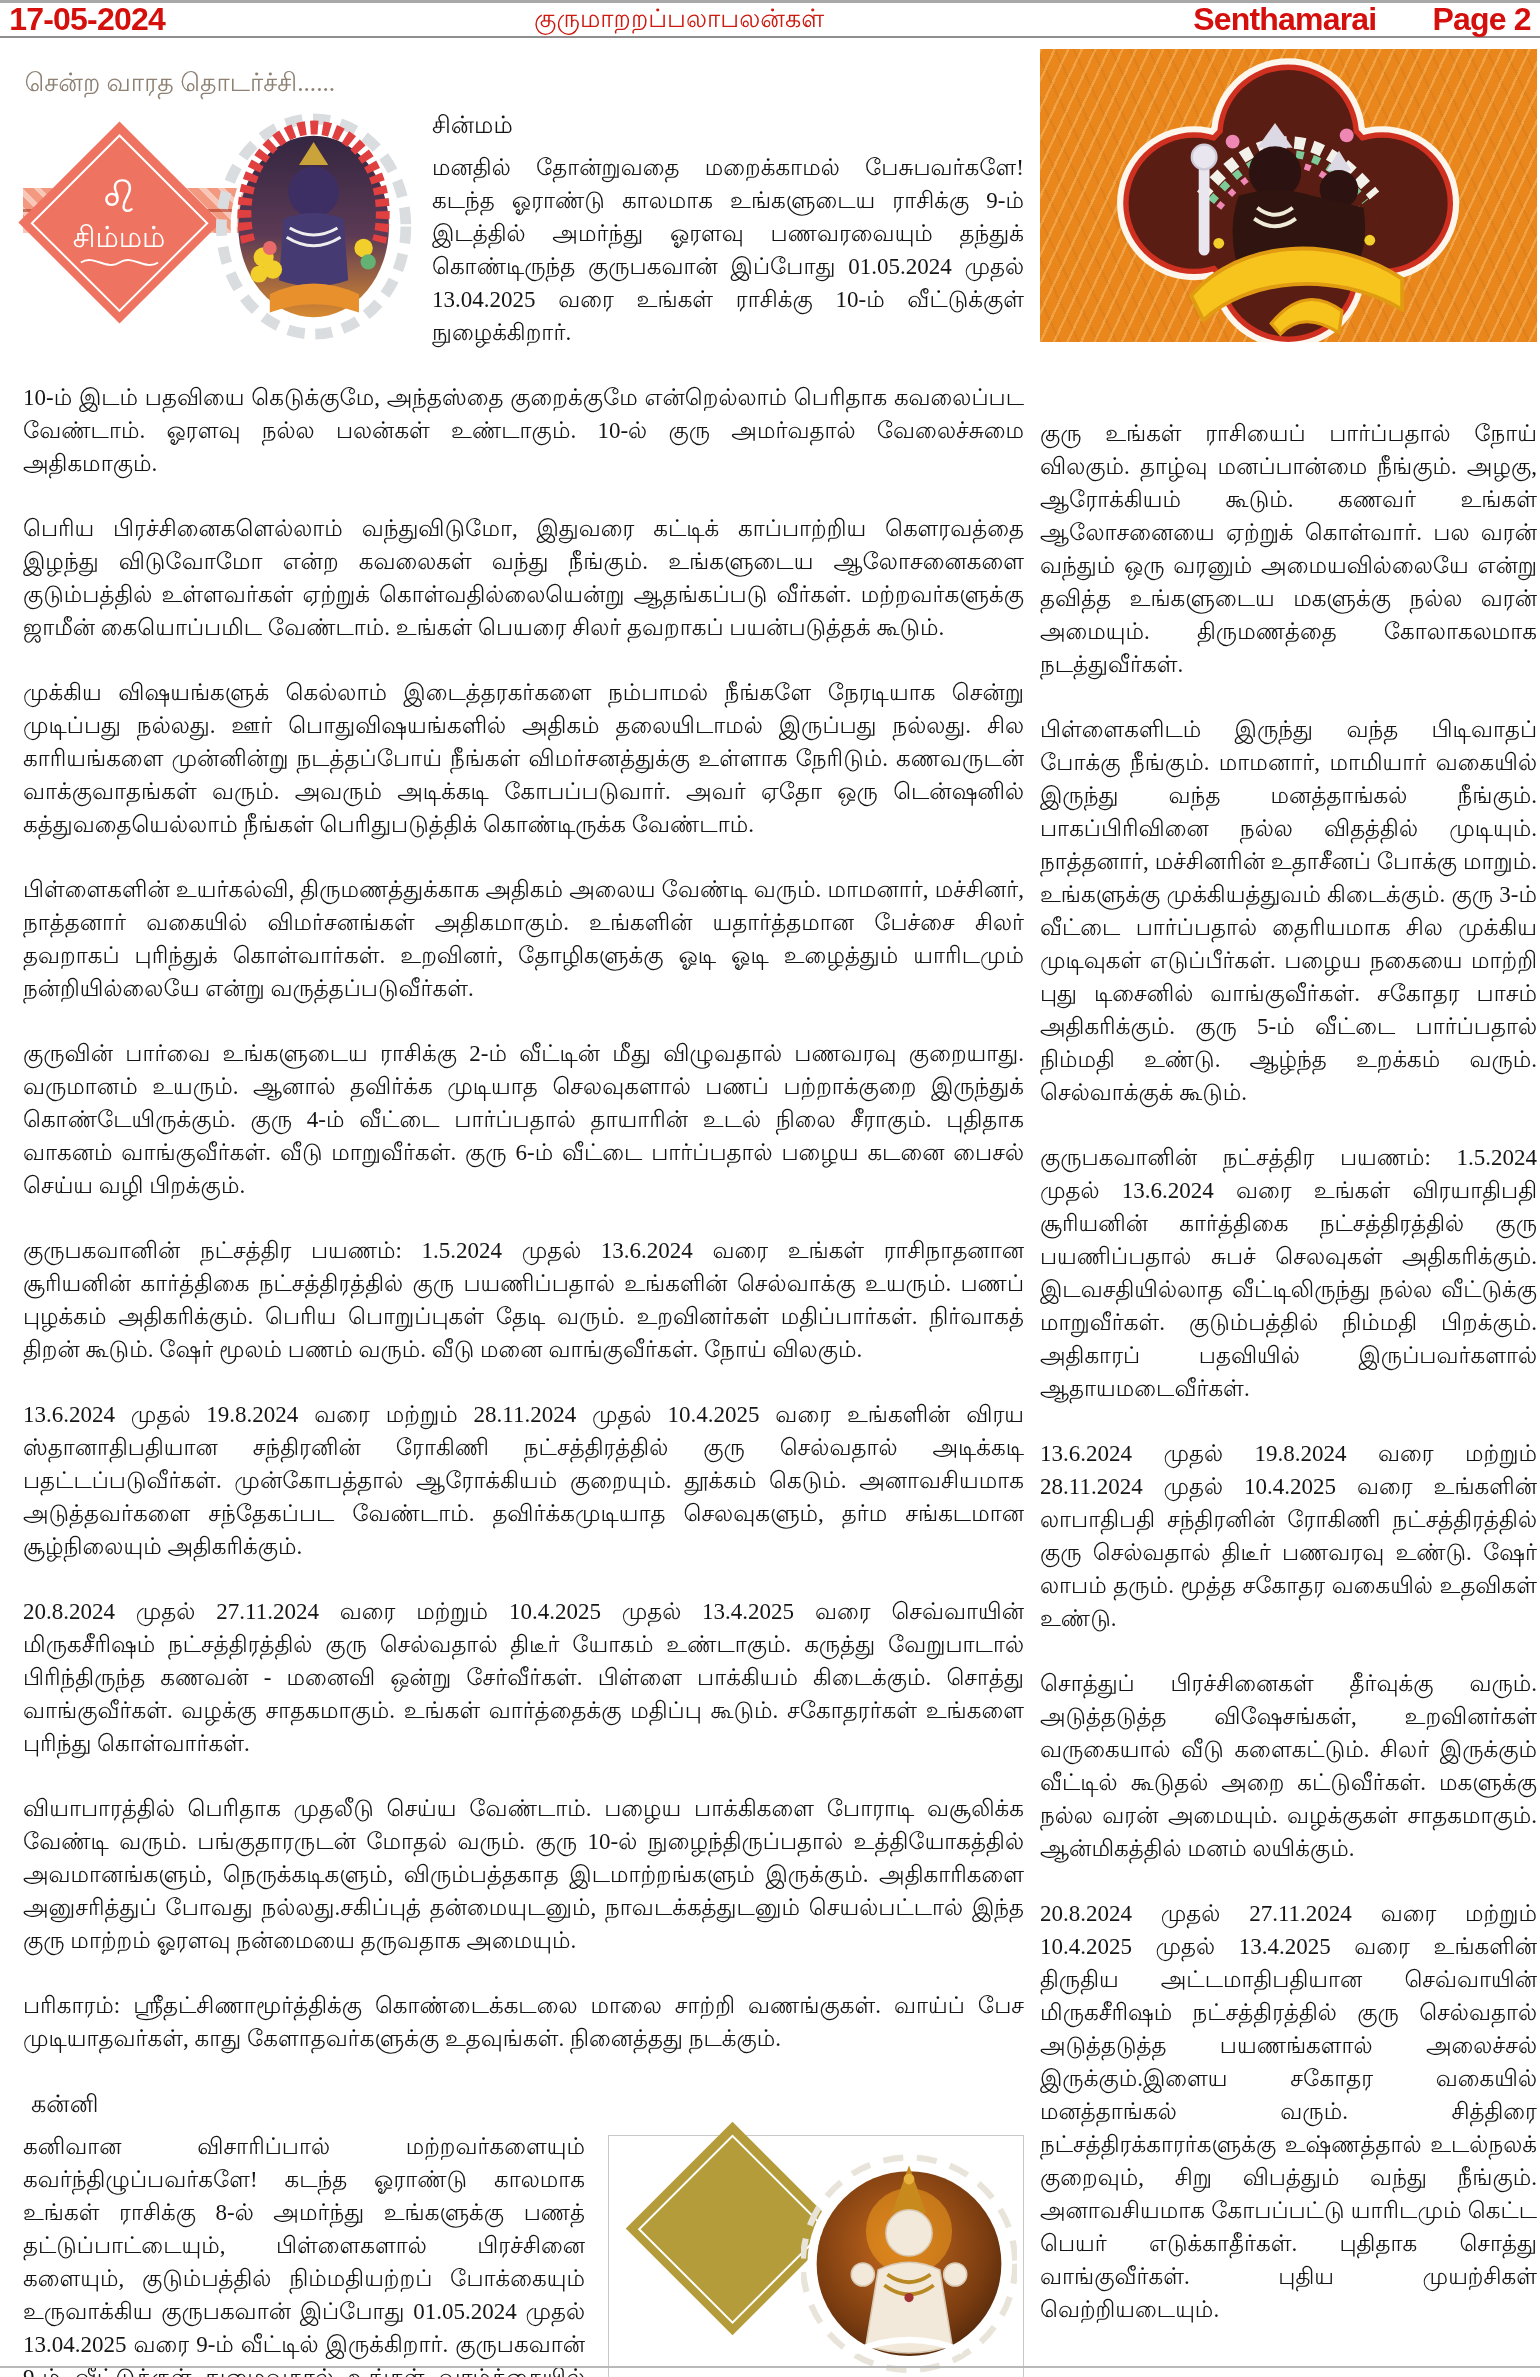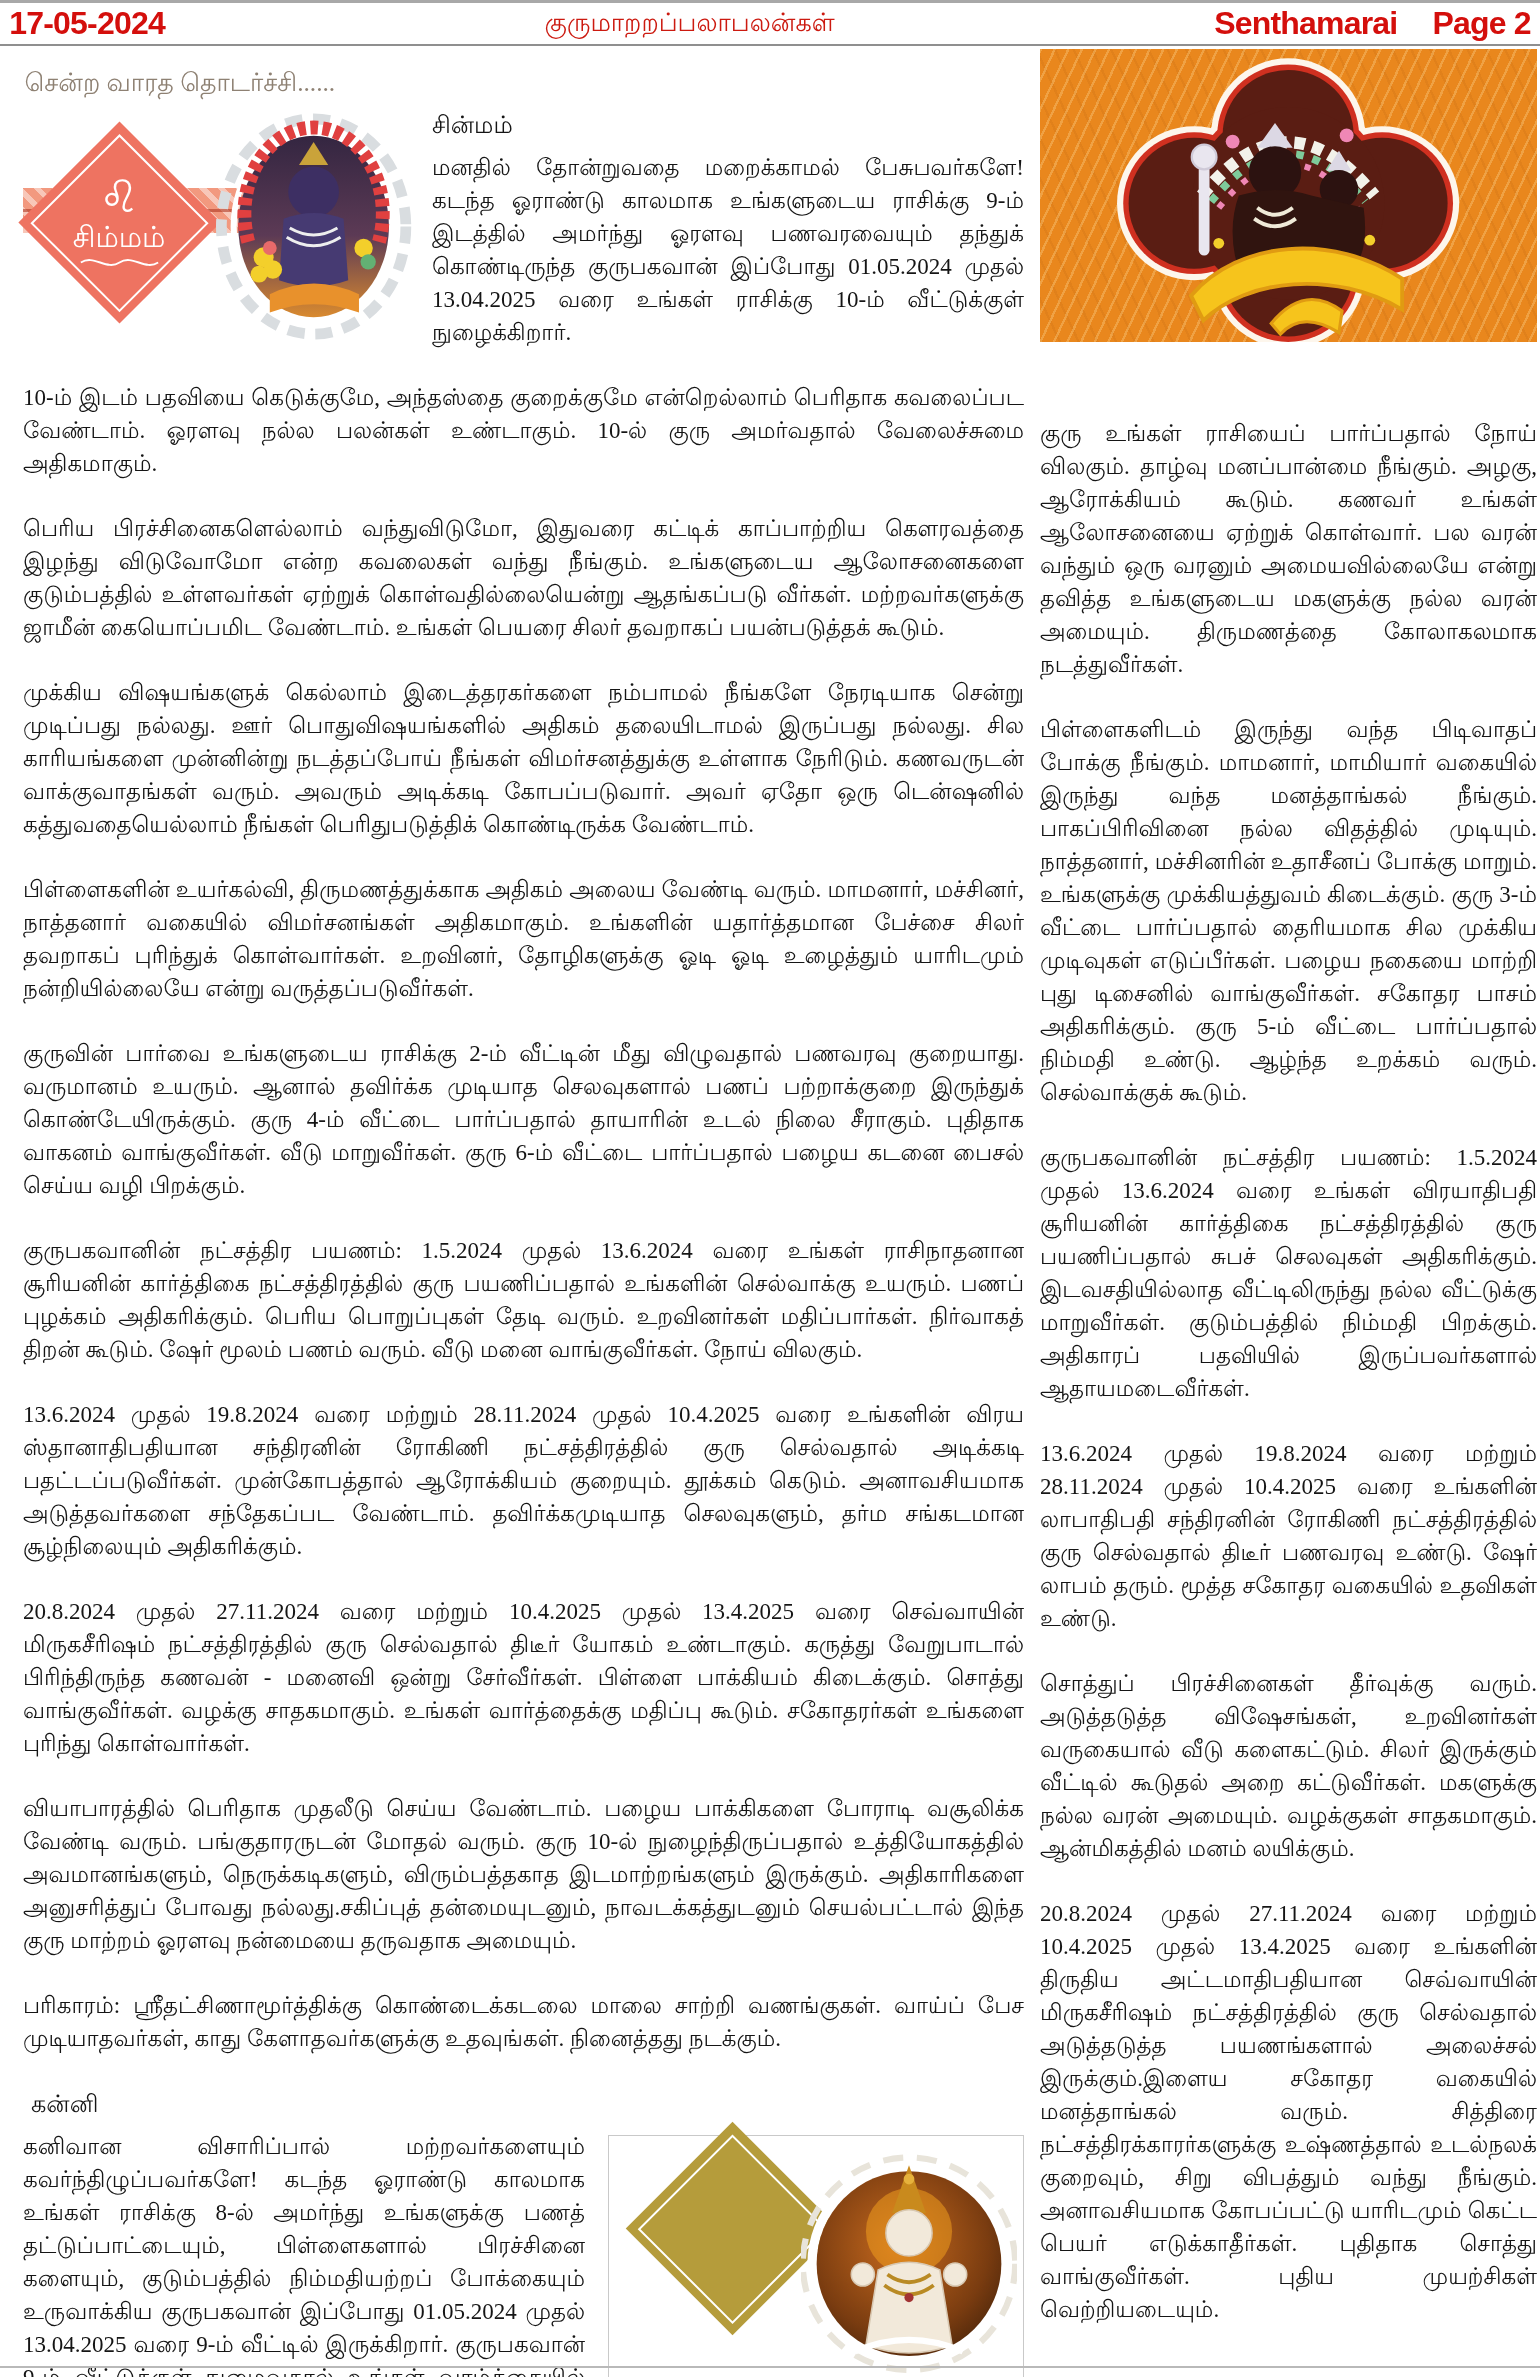--- a/index.html
+++ b/index.html
@@ -2,31 +2,31 @@
 <html style="font-size:12.3px"><head>
 <meta charset="utf-8">
 <style>
   html,body{margin:0;padding:0;}
   body{
     width:1540px;height:2377px;position:relative;background:#ffffff;
     font-family:"Liberation Serif","DejaVu Serif",serif;color:#151515;overflow:hidden;
   }
   
   .masthead{
-    position:absolute;top:0;left:0;width:1540px;height:46px;box-sizing:border-box;
+    position:absolute;top:0;left:0;width:1540px;height:38px;box-sizing:border-box;
     border-top:3.1px solid #a8a8a8;border-bottom:2.3px solid #8f8f8f;
     display:flex;align-items:center;justify-content:space-between;padding:0 9.2px;
     background:#fff;
   }
   .masthead .date{
     font-family:"Liberation Sans",sans-serif;font-weight:bold;font-size:32px;
     color:#d40f0c;letter-spacing:-0.8px;
   }
   .masthead .center-title{font-size:25.4px;color:#cc1a10;}
-  .masthead .right-group{display:flex;gap:35px;align-items:center;}
+  .masthead .right-group{display:flex;gap:56px;align-items:center;}
   .masthead .brand,.masthead .page-no{
     font-family:"Liberation Sans",sans-serif;font-weight:bold;font-size:32px;color:#d40f0c;letter-spacing:-0.8px;
   }
   
   .left-col{position:absolute;left:23px;top:48px;width:1001px;}
   .right-col{position:absolute;left:1040px;top:49px;width:497px;}
   
   .headline{font-size:59px;line-height:78px;color:#cf1b12;letter-spacing:-0.8px;}
   .continuation{font-size:25.4px;color:#8e8173;margin:20px 0 7.7px 1.5px;}
   

